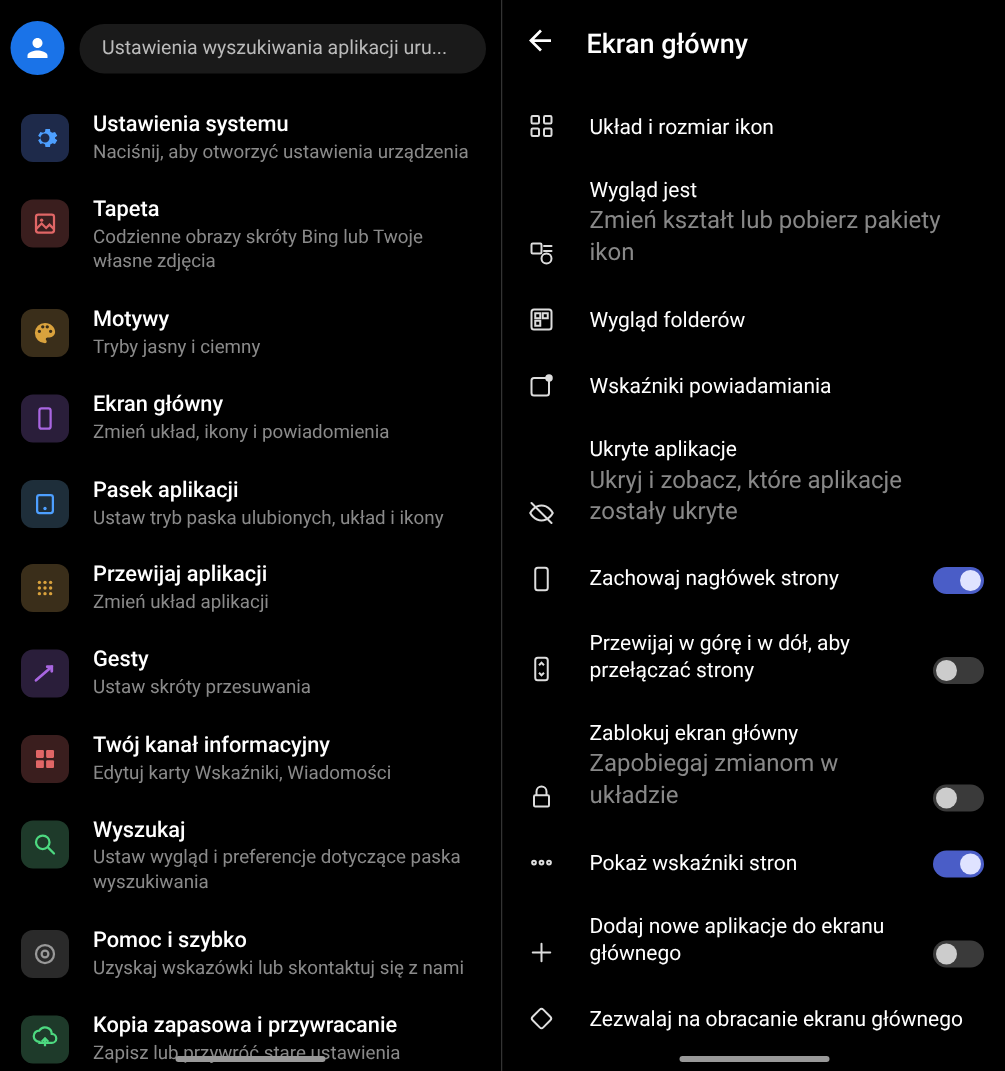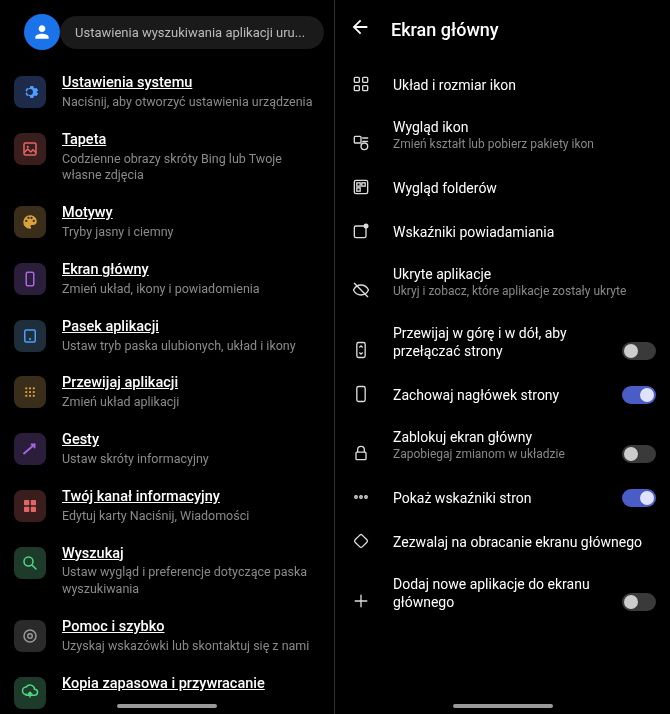--- a/index.html
+++ b/index.html
@@ -18,21 +18,22 @@
   color: #fff;
   position: relative;
 }
 .pane-left { width: 335px; border-right: 1px solid #333; }
 .pane-right { width: 335px; }
 
 
 .left-header {
   display: flex;
   align-items: center;
-  padding: 14px 10px 10px 24px;
+  padding: 14px 10px 10px 7px;
+  gap: 10px;
 }
 .avatar-btn {
   width: 36px; height: 36px;
   border-radius: 50%;
   background: #1a73e8;
   display: flex;
   align-items: center;
   justify-content: center;
   flex-shrink: 0;
 }
@@ -68,21 +69,20 @@
   flex-shrink: 0;
   margin-top: 2px;
 }
 .settings-icon svg { width: 18px; height: 18px; }
 .settings-text { flex: 1; min-width: 0; }
 .settings-title {
   font-size: 14.5px;
   font-weight: 500;
   color: #fff;
   line-height: 1.3;
-  text-decoration: underline;
 }
 .settings-sub {
   font-size: 12.5px;
   color: #8a8a8a;
   line-height: 1.35;
   margin-top: 1px;
 }
 
 
 .right-header {
@@ -113,21 +113,21 @@
   flex-shrink: 0;
 }
 .right-icon svg { width: 20px; height: 20px; stroke: #ddd; fill: none; stroke-width: 1.6; }
 .right-text { flex: 1; min-width: 0; }
 .right-text .t {
   font-size: 14px;
   color: #fff;
   line-height: 1.3;
 }
 .right-text .s {
-  font-size: 12px;
+  font-size: 16px;
   color: #888;
   line-height: 1.3;
   margin-top: 1px;
 }
 .toggle {
   width: 34px; height: 18px;
   border-radius: 10px;
   position: relative;
   flex-shrink: 0;
 }
@@ -249,35 +249,35 @@
       </div>
       <div class="settings-item">
     <div class="settings-icon" style="background:#2a1e3a;color:#a866e0">
           <svg viewBox="0 0 24 24">
             <path d="M4 18l14-12" stroke="currentColor" stroke-width="2.5" stroke-linecap="round"></path>
             <path d="M14 6l4 0 0 4" fill="none" stroke="currentColor" stroke-width="2.5" stroke-linecap="round"></path>
           </svg>
         </div>
     <div class="settings-text">
       <div class="settings-title">Gesty</div>
-      <div class="settings-sub">Ustaw skróty informacyjny</div>
+      <div class="settings-sub">Ustaw skróty przesuwania</div>
     </div>
       </div>
       <div class="settings-item">
     <div class="settings-icon" style="background:#3a1e1e;color:#e06666">
           <svg viewBox="0 0 24 24" fill="currentColor">
             <rect x="4" y="4" width="7" height="7" rx="1"></rect>
             <rect x="13" y="4" width="7" height="7" rx="1"></rect>
             <rect x="4" y="13" width="7" height="7" rx="1"></rect>
             <rect x="13" y="13" width="7" height="7" rx="1"></rect>
           </svg>
         </div>
     <div class="settings-text">
       <div class="settings-title">Twój kanał informacyjny</div>
-      <div class="settings-sub">Edytuj karty Naciśnij, Wiadomości</div>
+      <div class="settings-sub">Edytuj karty Wskaźniki, Wiadomości</div>
     </div>
       </div>
       <div class="settings-item">
     <div class="settings-icon" style="background:#1e3a2a;color:#4dd980">
           <svg viewBox="0 0 24 24">
             <circle cx="10" cy="10" r="6" fill="none" stroke="currentColor" stroke-width="2"></circle>
             <path d="M15 15l5 5" stroke="currentColor" stroke-width="2" stroke-linecap="round"></path>
           </svg>
         </div>
     <div class="settings-text">
@@ -299,20 +299,21 @@
       </div>
       <div class="settings-item">
     <div class="settings-icon" style="background:#1e3a2a;color:#4dd980">
           <svg viewBox="0 0 24 24">
             <path d="M7 14a5 5 0 010-10 6 6 0 0111 3 4 4 0 010 8H7z" fill="none" stroke="currentColor" stroke-width="2"></path>
             <path d="M12 11v7M9 14l3-3 3 3" fill="none" stroke="currentColor" stroke-width="2"></path>
           </svg>
         </div>
     <div class="settings-text">
       <div class="settings-title">Kopia zapasowa i przywracanie</div>
+      <div class="settings-sub">Zapisz lub przywróć stare ustawienia</div>
     </div>
       </div>
     </div>
 
   <div class="nav-indicator"></div>
 </div>
 
 <div class="pane pane-right">
   <div class="right-header">
     <div class="back-btn">
@@ -340,21 +341,21 @@
     </div>
       <div class="right-item">
     <div class="right-icon">
           <svg viewBox="0 0 24 24">
             <rect x="4" y="4" width="8" height="8" rx="1"></rect>
             <circle cx="16" cy="16" r="4"></circle>
             <path d="M14 6h6M14 10h6" stroke-linecap="round"></path>
           </svg>
         </div>
     <div class="right-text">
-      <div class="t">Wygląd ikon</div>
+      <div class="t">Wygląd jest</div>
       <div class="s">Zmień kształt lub pobierz pakiety ikon</div>
     </div>
     </div>
       <div class="right-item">
     <div class="right-icon">
           <svg viewBox="0 0 24 24">
             <rect x="4" y="4" width="16" height="16" rx="2"></rect>
             <rect x="7" y="7" width="4" height="4"></rect>
             <rect x="13" y="7" width="4" height="4"></rect>
             <rect x="7" y="13" width="4" height="4"></rect>
@@ -386,40 +387,40 @@
         </div>
     <div class="right-text">
       <div class="t">Ukryte aplikacje</div>
       <div class="s">Ukryj i zobacz, które aplikacje zostały ukryte</div>
     </div>
     </div>
       <div class="right-item">
     <div class="right-icon">
           <svg viewBox="0 0 24 24">
             <rect x="7" y="3" width="10" height="18" rx="2"></rect>
+          </svg>
+        </div>
+    <div class="right-text">
+      <div class="t">Zachowaj nagłówek strony</div>
+
+    </div>
+    <div class="toggle on"></div>
+      </div>
+      <div class="right-item">
+    <div class="right-icon">
+          <svg viewBox="0 0 24 24">
+            <rect x="7" y="3" width="10" height="18" rx="2"></rect>
             <path d="M10 9l2-2 2 2M10 15l2 2 2-2"></path>
           </svg>
         </div>
     <div class="right-text">
       <div class="t">Przewijaj w górę i w dół, aby przełączać strony</div>
 
     </div>
     <div class="toggle off"></div>
-      </div>
-      <div class="right-item">
-    <div class="right-icon">
-          <svg viewBox="0 0 24 24">
-            <rect x="7" y="3" width="10" height="18" rx="2"></rect>
-          </svg>
-        </div>
-    <div class="right-text">
-      <div class="t">Zachowaj nagłówek strony</div>
-
-    </div>
-    <div class="toggle on"></div>
       </div>
       <div class="right-item">
     <div class="right-icon">
           <svg viewBox="0 0 24 24">
             <rect x="6" y="11" width="12" height="9" rx="1"></rect>
             <path d="M8 11V8a4 4 0 018 0v3"></path>
           </svg>
         </div>
     <div class="right-text">
       <div class="t">Zablokuj ekran główny</div>
@@ -437,36 +438,36 @@
         </div>
     <div class="right-text">
       <div class="t">Pokaż wskaźniki stron</div>
 
     </div>
     <div class="toggle on"></div>
       </div>
       <div class="right-item">
     <div class="right-icon">
           <svg viewBox="0 0 24 24">
+            <path d="M12 5v14M5 12h14" stroke-linecap="round"></path>
+          </svg>
+        </div>
+    <div class="right-text">
+      <div class="t">Dodaj nowe aplikacje do ekranu głównego</div>
+
+    </div>
+    <div class="toggle off"></div>
+      </div>
+      <div class="right-item">
+    <div class="right-icon">
+          <svg viewBox="0 0 24 24">
             <rect x="6" y="6" width="12" height="12" rx="2" transform="rotate(45 12 12)"></rect>
           </svg>
         </div>
     <div class="right-text">
       <div class="t">Zezwalaj na obracanie ekranu głównego</div>
 
     </div>
     </div>
-      <div class="right-item">
-    <div class="right-icon">
-          <svg viewBox="0 0 24 24">
-            <path d="M12 5v14M5 12h14" stroke-linecap="round"></path>
-          </svg>
-        </div>
-    <div class="right-text">
-      <div class="t">Dodaj nowe aplikacje do ekranu głównego</div>
-
-    </div>
-    <div class="toggle off"></div>
-      </div>
     </div>
 
   <div class="nav-indicator"></div>
 </div>
 
 </body></html>

